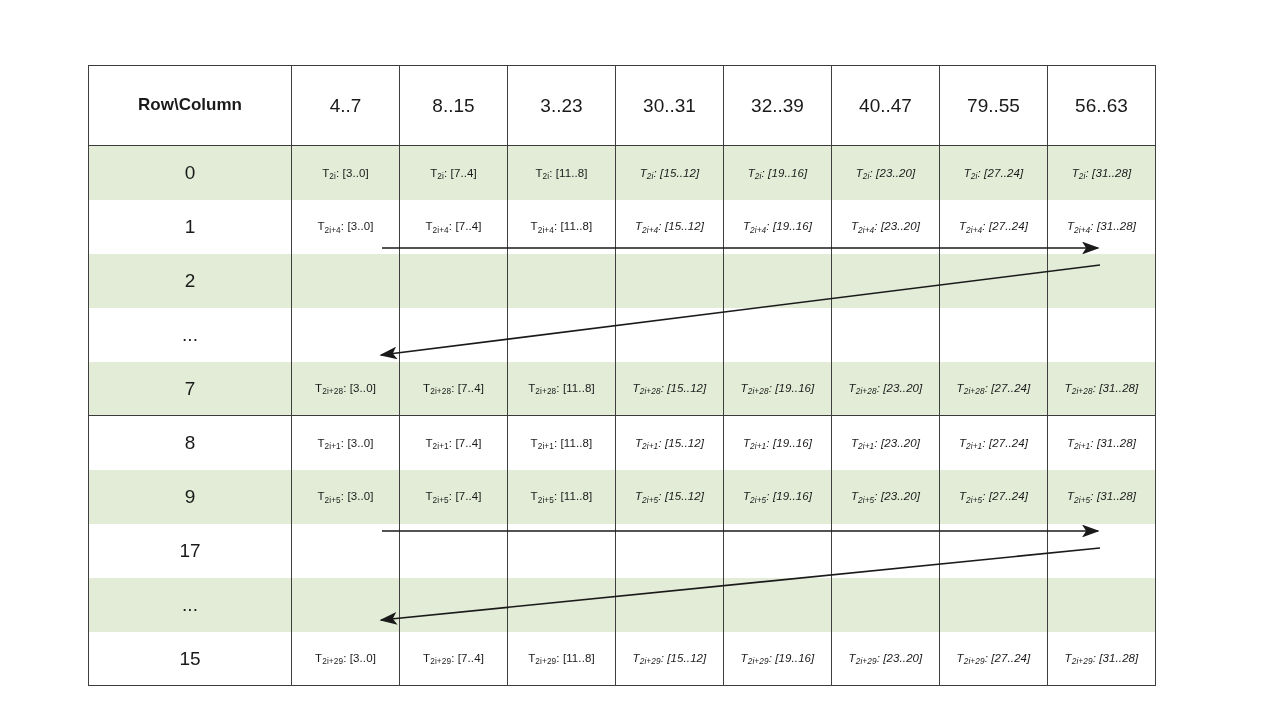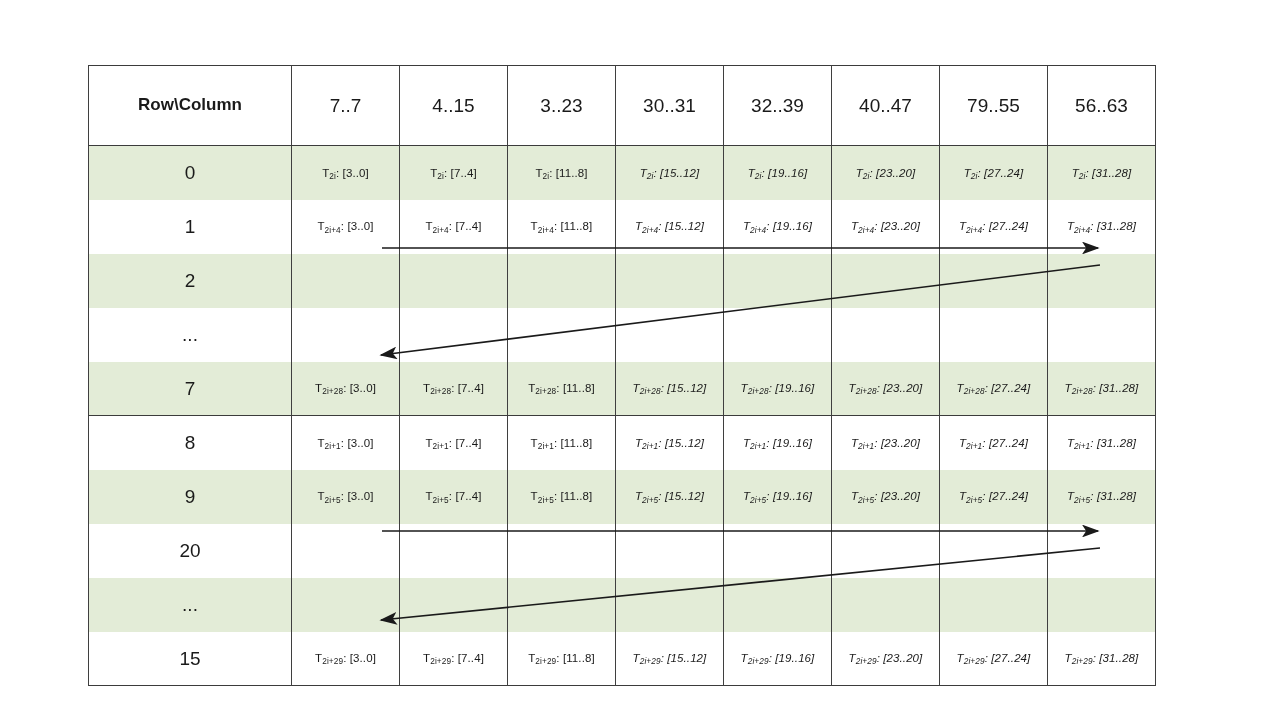--- a/index.html
+++ b/index.html
@@ -119,22 +119,22 @@
           <col class="c-data">
           <col class="c-data">
         <col class="c-data">
           <col class="c-data">
           <col class="c-data">
           <col class="c-data">
       </colgroup>
       <thead>
         <tr>
           <th class="hdr-row-column">Row\Column</th>
-          <th>7..7</th>
-          <th>4..15</th>
+          <th>4..7</th>
+          <th>8..15</th>
           <th>3..23</th>
           <th>30..31</th>
           <th>32..39</th>
           <th>40..47</th>
           <th>79..55</th>
           <th>56..63</th>
         </tr>
       </thead>
       <tbody id="table-body">
           <tr class="band">
@@ -208,21 +208,21 @@
             <td class="cell"><span>T</span><sub>2i+5</sub><span>: </span><span>[3..0]</span></td>
             <td class="cell"><span>T</span><sub>2i+5</sub><span>: </span><span>[7..4]</span></td>
             <td class="cell"><span>T</span><sub>2i+5</sub><span>: </span><span>[11..8]</span></td>
             <td class="cell wide"><span>T</span><sub>2i+5</sub><span>: </span><span>[15..12]</span></td>
             <td class="cell wide"><span>T</span><sub>2i+5</sub><span>: </span><span>[19..16]</span></td>
             <td class="cell wide"><span>T</span><sub>2i+5</sub><span>: </span><span>[23..20]</span></td>
             <td class="cell wide"><span>T</span><sub>2i+5</sub><span>: </span><span>[27..24]</span></td>
             <td class="cell wide"><span>T</span><sub>2i+5</sub><span>: </span><span>[31..28]</span></td>
           </tr>
           <tr class="plain">
-            <td class="rowlabel">20</td>
+            <td class="rowlabel">17</td>
             <td class="cell"></td>
             <td class="cell"></td>
             <td class="cell"></td>
             <td class="cell wide"></td>
             <td class="cell wide"></td>
             <td class="cell wide"></td>
             <td class="cell wide"></td>
             <td class="cell wide"></td>
           </tr>
           <tr class="band">

